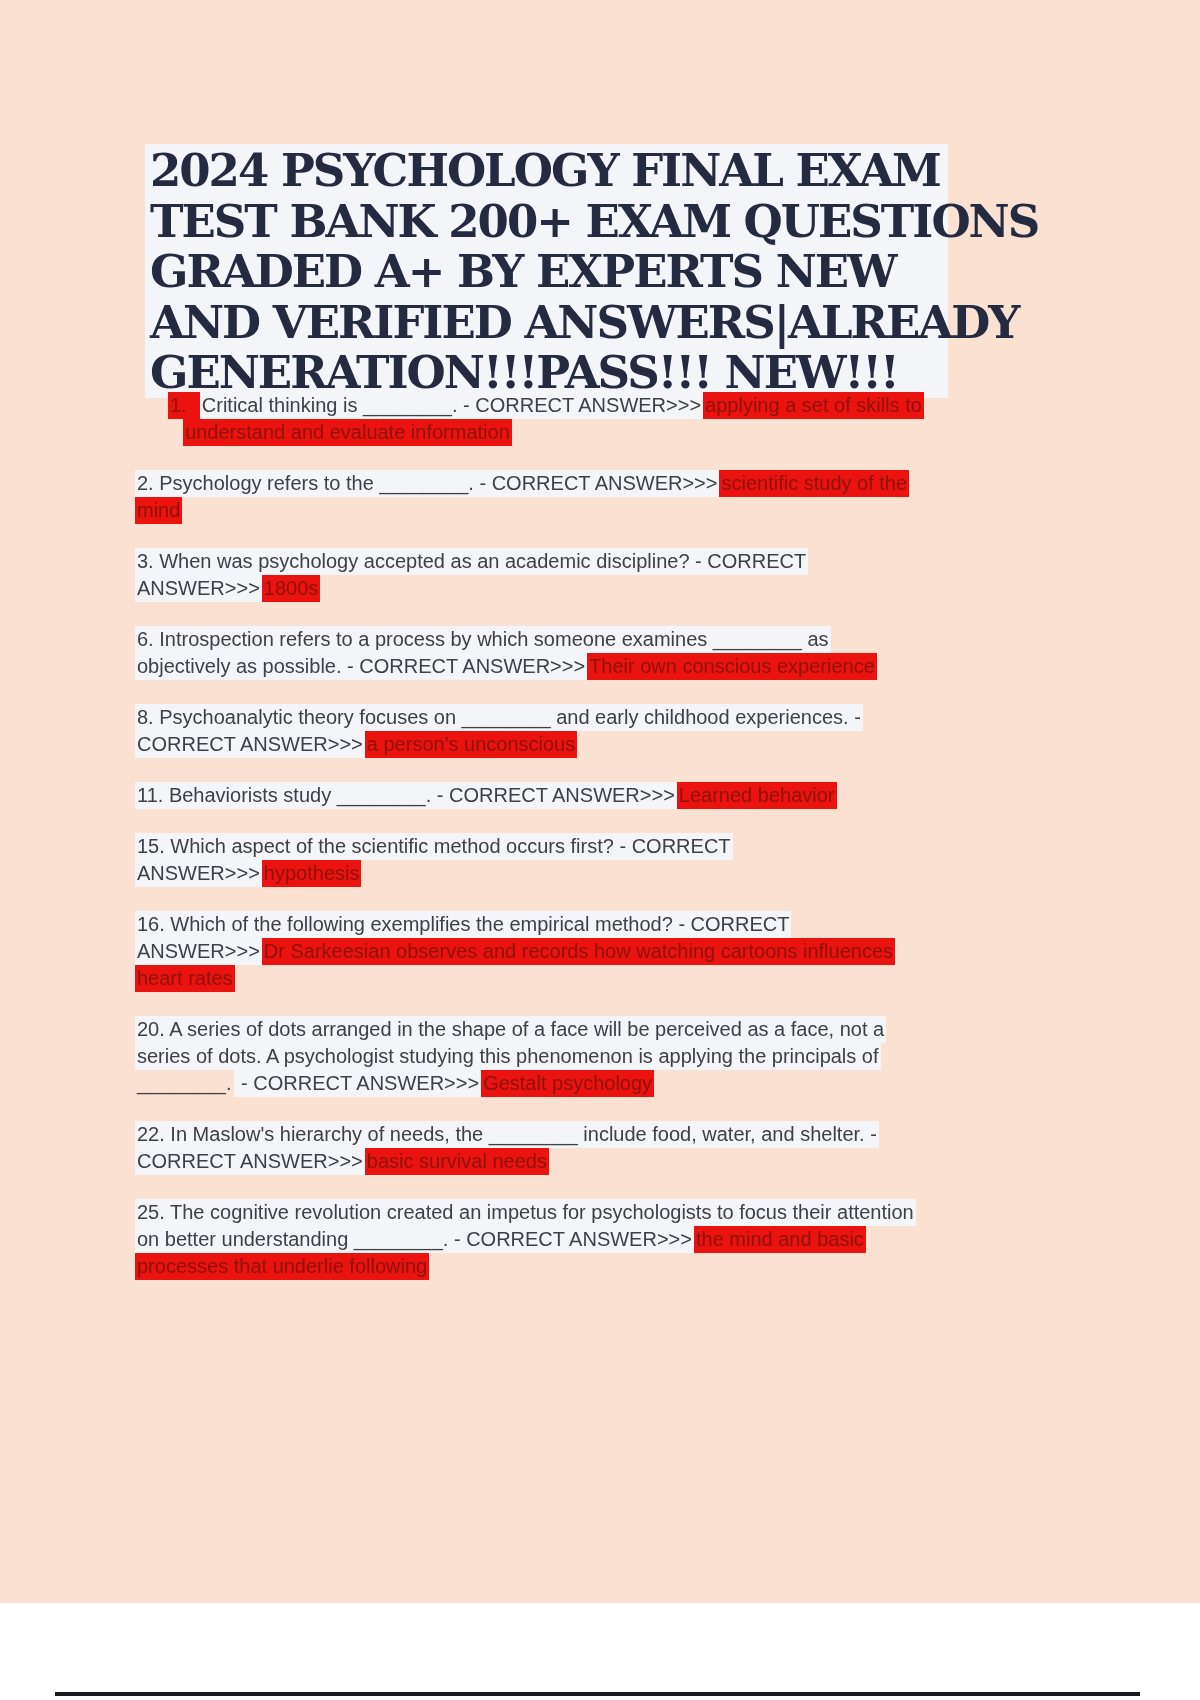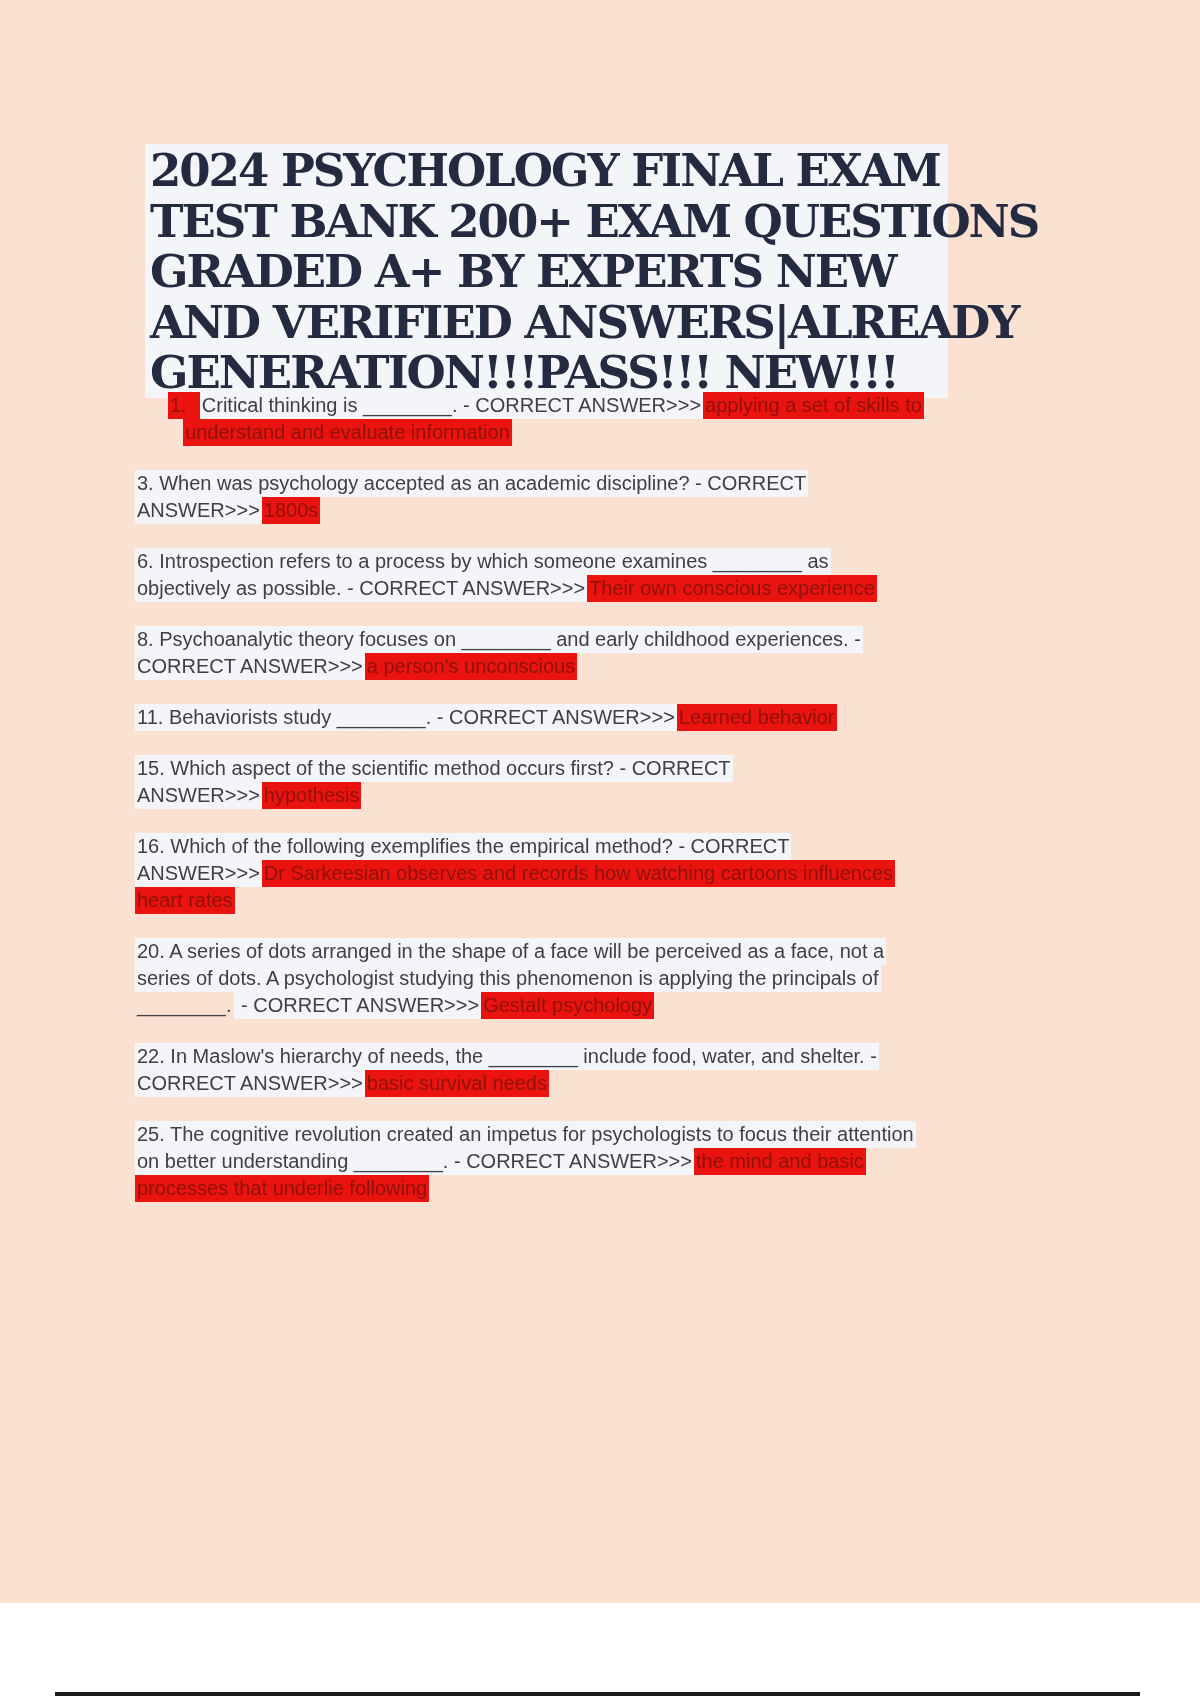--- a/index.html
+++ b/index.html
@@ -42,20 +42,22 @@
   <div class="title-line">AND VERIFIED ANSWERS|ALREADY</div>
   <div class="title-line">GENERATION!!!PASS!!! NEW!!!</div>
 </div>
 
 <div id="questions">
     <div class="question indent">
       <div class="qline"><span class="seg red">1.  </span><span class="seg white">Critical thinking is ________. - CORRECT ANSWER&gt;&gt;&gt;</span><span class="seg red">applying a set of skills to</span></div>
       <div class="qline"><span class="seg none">  </span><span class="seg red">understand and evaluate information</span></div>
     </div>
     <div class="question">
+      <div class="qline"><span class="seg white">2. Psychology refers to the ________. - CORRECT ANSWER&gt;&gt;&gt;</span><span class="seg red">scientific study of the</span></div>
+      <div class="qline"><span class="seg red">mind</span></div>
     </div>
     <div class="question">
       <div class="qline"><span class="seg white">3. When was psychology accepted as an academic discipline? - CORRECT</span></div>
       <div class="qline"><span class="seg white">ANSWER&gt;&gt;&gt;</span><span class="seg red">1800s</span></div>
     </div>
     <div class="question">
       <div class="qline"><span class="seg white">6. Introspection refers to a process by which someone examines ________ as</span></div>
       <div class="qline"><span class="seg white">objectively as possible. - CORRECT ANSWER&gt;&gt;&gt;</span><span class="seg red">Their own conscious experience</span></div>
     </div>
     <div class="question">

